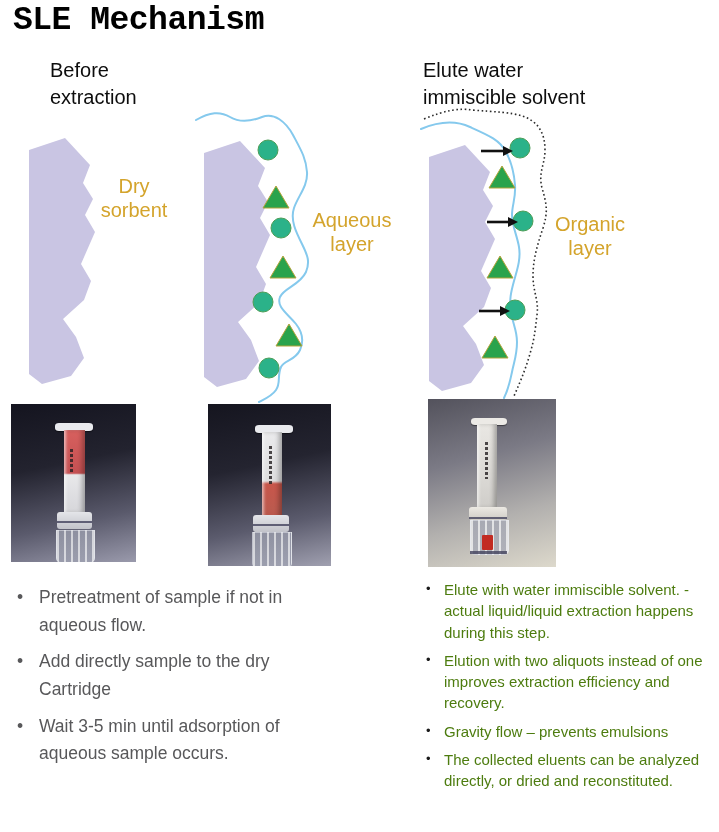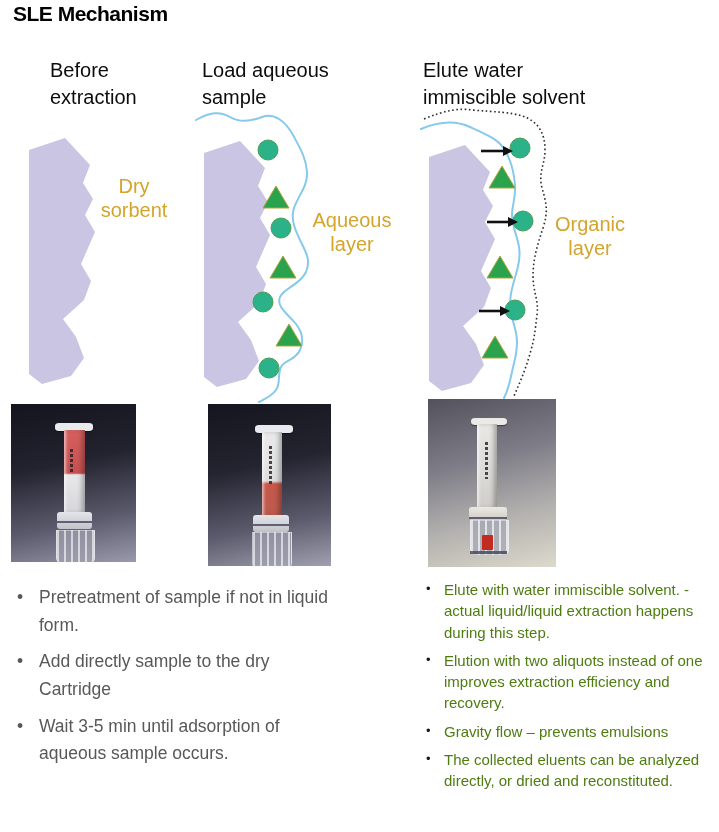--- a/index.html
+++ b/index.html
@@ -1,20 +1,20 @@
 <!DOCTYPE html>
 <html><head>
 <meta charset="utf-8">
 <style>
   html,body{margin:0;padding:0;}
   body{width:719px;height:832px;background:#ffffff;font-family:"Liberation Sans",sans-serif;}
   .slide{position:relative;width:719px;height:832px;overflow:hidden;background:#fff;}
 
-  .slide-title{position:absolute;left:13px;top:2px;margin:0;font-size:21px;font-weight:700;
-    color:#000;letter-spacing:-0.5px;}
+  .slide-title{position:absolute;left:13px;top:2px;margin:0;font-size:33px;font-weight:700;
+    color:#000;letter-spacing:-0.5px;font-family:Liberation Mono, monospace;}
 
   .col-h{position:absolute;top:57px;font-size:20px;line-height:1.35;color:#0d0d0d;}
   .col-h.c1{left:14px;width:130px;margin-left:36px;}
   .col-h.c2{left:202px;width:160px;}
   .col-h.c3{left:423px;width:195px;}
 
   svg.diag{position:absolute;left:0;top:0;}
 
   .layer-label{position:absolute;color:#d4a42c;font-size:20px;line-height:1.2;text-align:center;}
   .lab-dry{left:88px;top:174px;width:92px;}
@@ -78,21 +78,20 @@
   .bl-right li::before{left:2px;color:#1a1a1a;font-size:13px;top:1px;}
 </style>
 </head>
 <body>
 
 <div class="slide">
 
   <h1 class="slide-title">SLE Mechanism</h1>
 
   <div class="col-h c1">Before extraction</div>
-  <div class="col-h c2">Load aqueous sample</div>
   <div class="col-h c3">Elute water immiscible solvent</div>
 
   <svg class="diag" width="719" height="832" viewBox="0 0 719 832">
 
     <g>
       <polygon transform="translate(27,138)" points="2,12 38,0 63,27 56,45 66,61 58,77 68,94 61,110 54,126 64,143 57,162 36,181 49,199 57,220 44,238 15,246 2,236" fill="#c9c5e3"></polygon>
     </g>
 
     <g>
       <polygon transform="translate(202,141)" points="2,12 38,0 63,27 56,45 66,61 58,77 68,94 61,110 54,126 64,143 57,162 36,181 49,199 57,220 44,238 15,246 2,236" fill="#c9c5e3"></polygon>
@@ -158,21 +157,21 @@
     <div class="barrel"></div>
     <div class="labelmark"></div>
     <div class="adapter"></div>
     <div class="ring"></div>
     <div class="tube"></div>
     <div class="eluent"></div>
     <div class="cap"></div>
   </div>
 
   <ul class="bullets bl-left">
-    <li>Pretreatment of sample if not in liquid form.</li>
+    <li>Pretreatment of sample if not in aqueous flow.</li>
     <li>Add directly sample to the dry Cartridge</li>
     <li>Wait 3-5 min until adsorption of aqueous sample occurs.</li>
   </ul>
 
   <ul class="bullets bl-right">
     <li>Elute with water immiscible solvent. -  actual liquid/liquid extraction happens during this step.</li>
     <li>Elution with two aliquots instead of one improves extraction efficiency and recovery.</li>
     <li>Gravity flow – prevents emulsions</li>
     <li>The collected eluents can be analyzed directly, or dried and reconstituted.</li>
   </ul>

